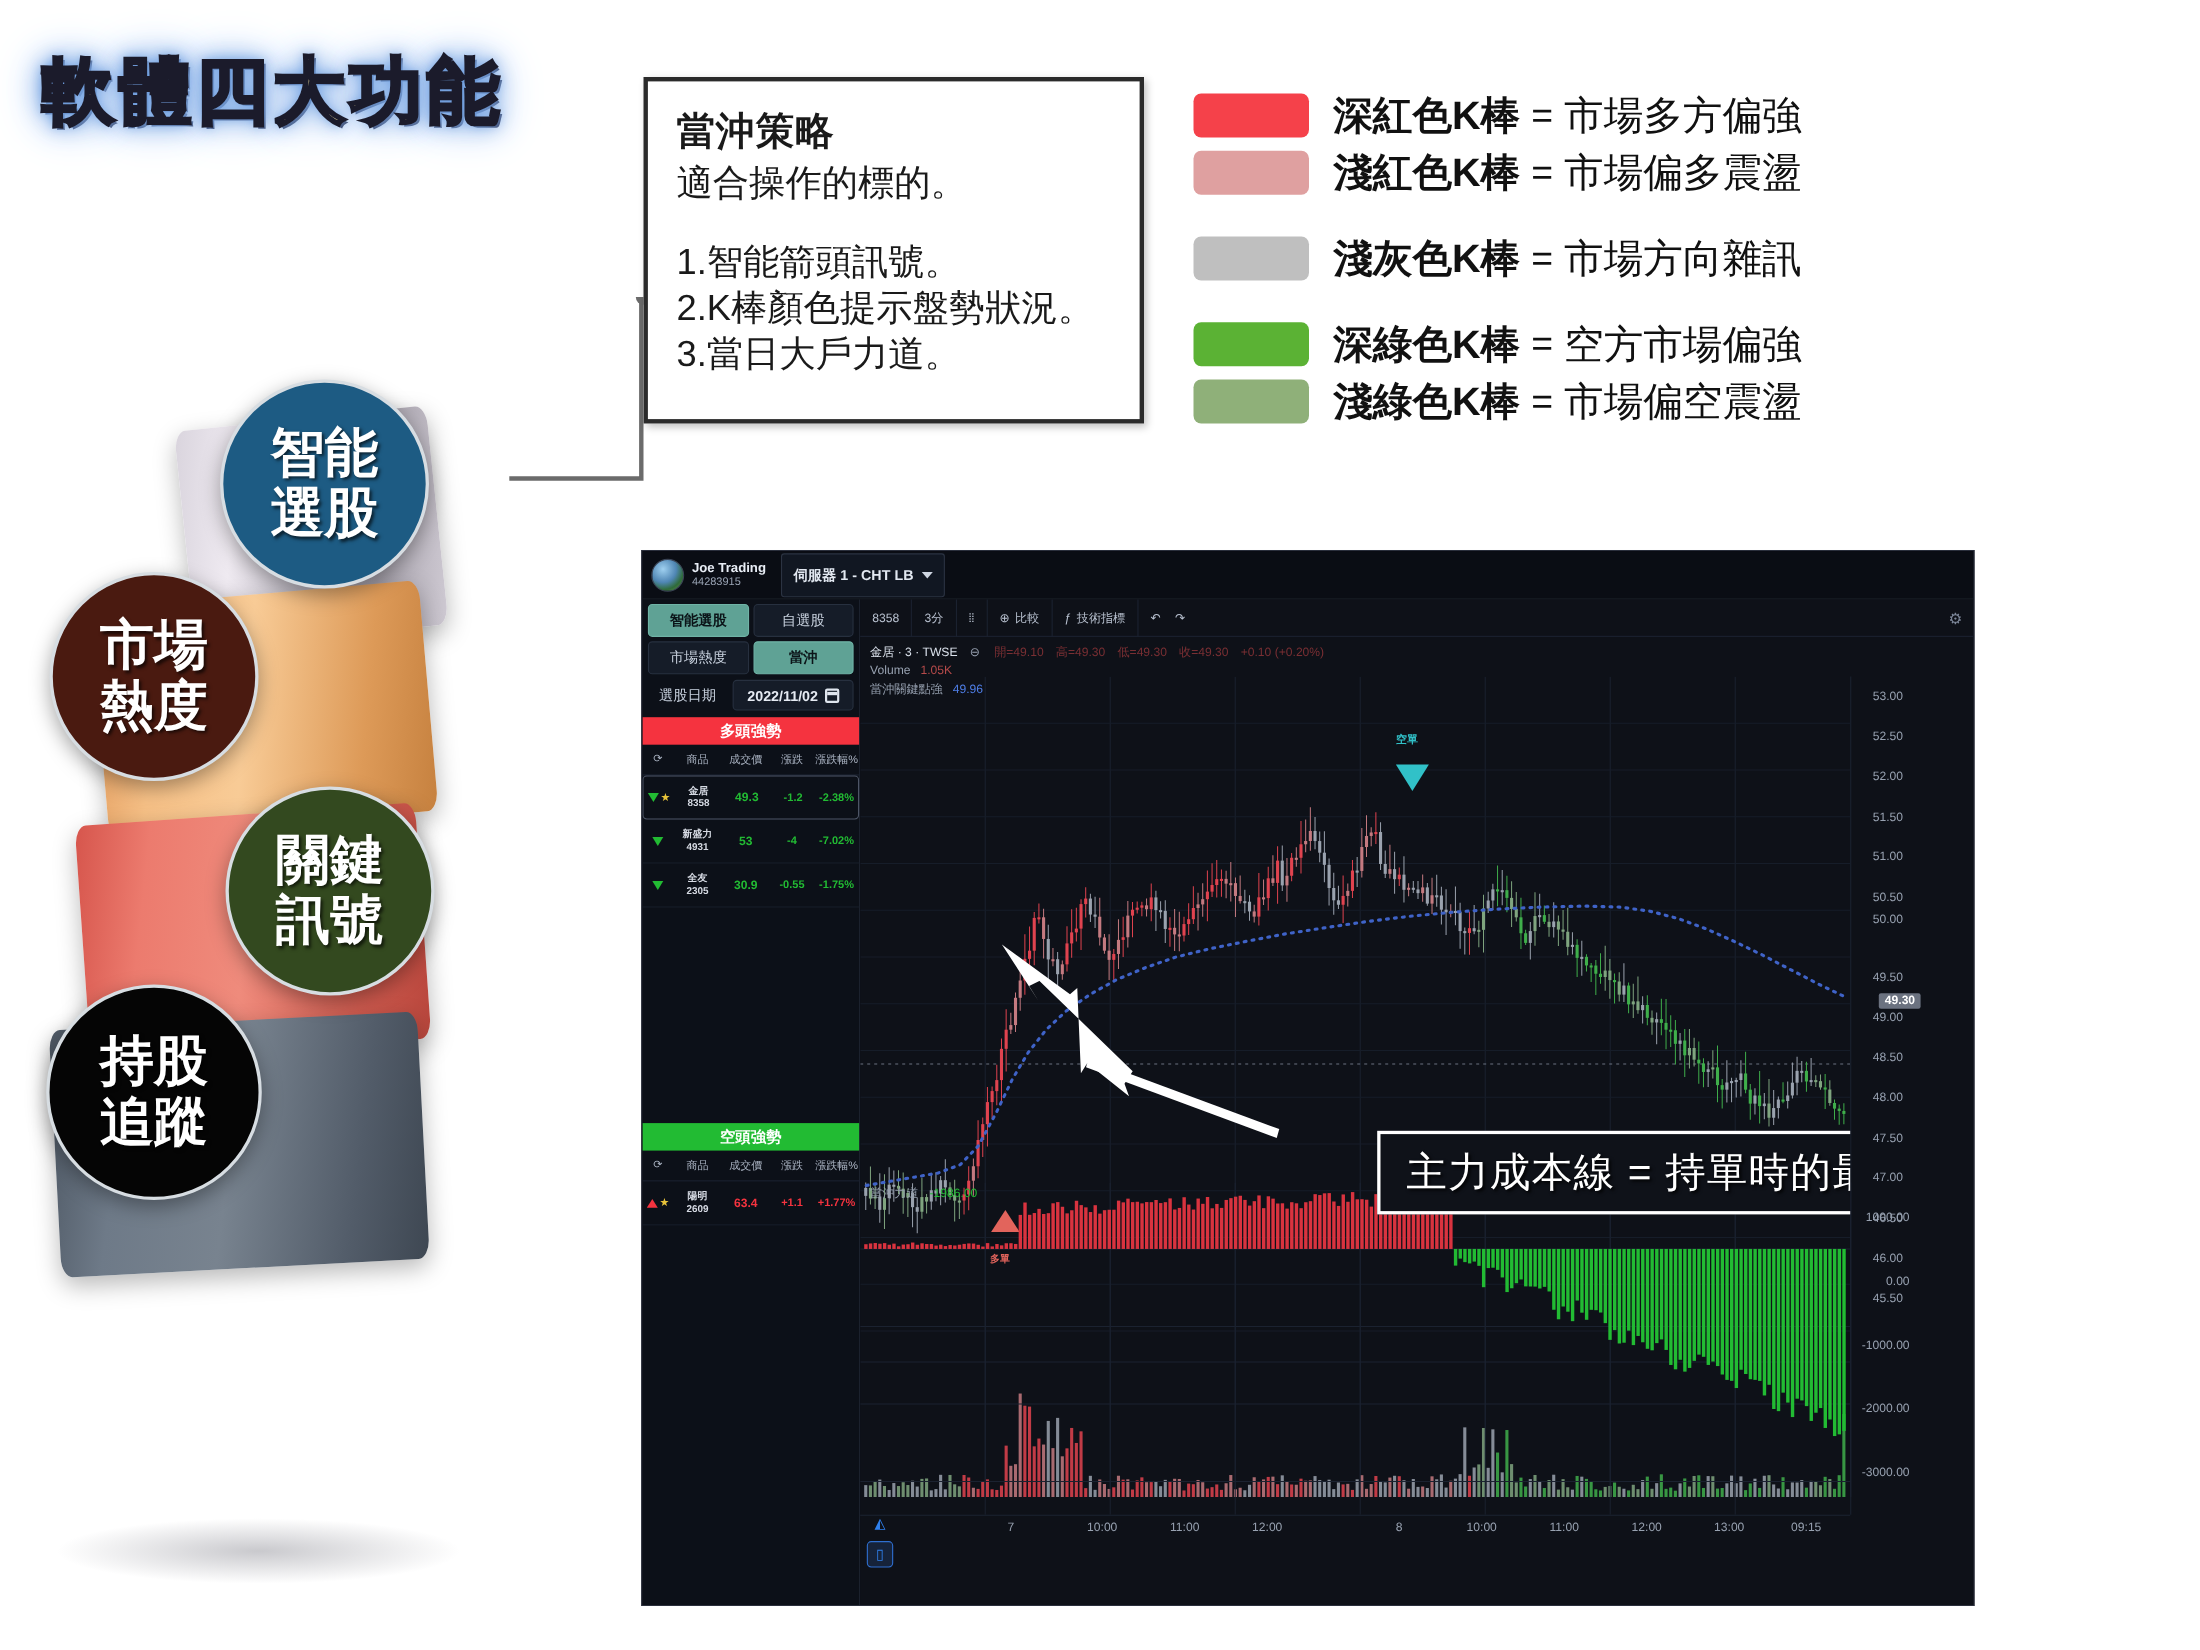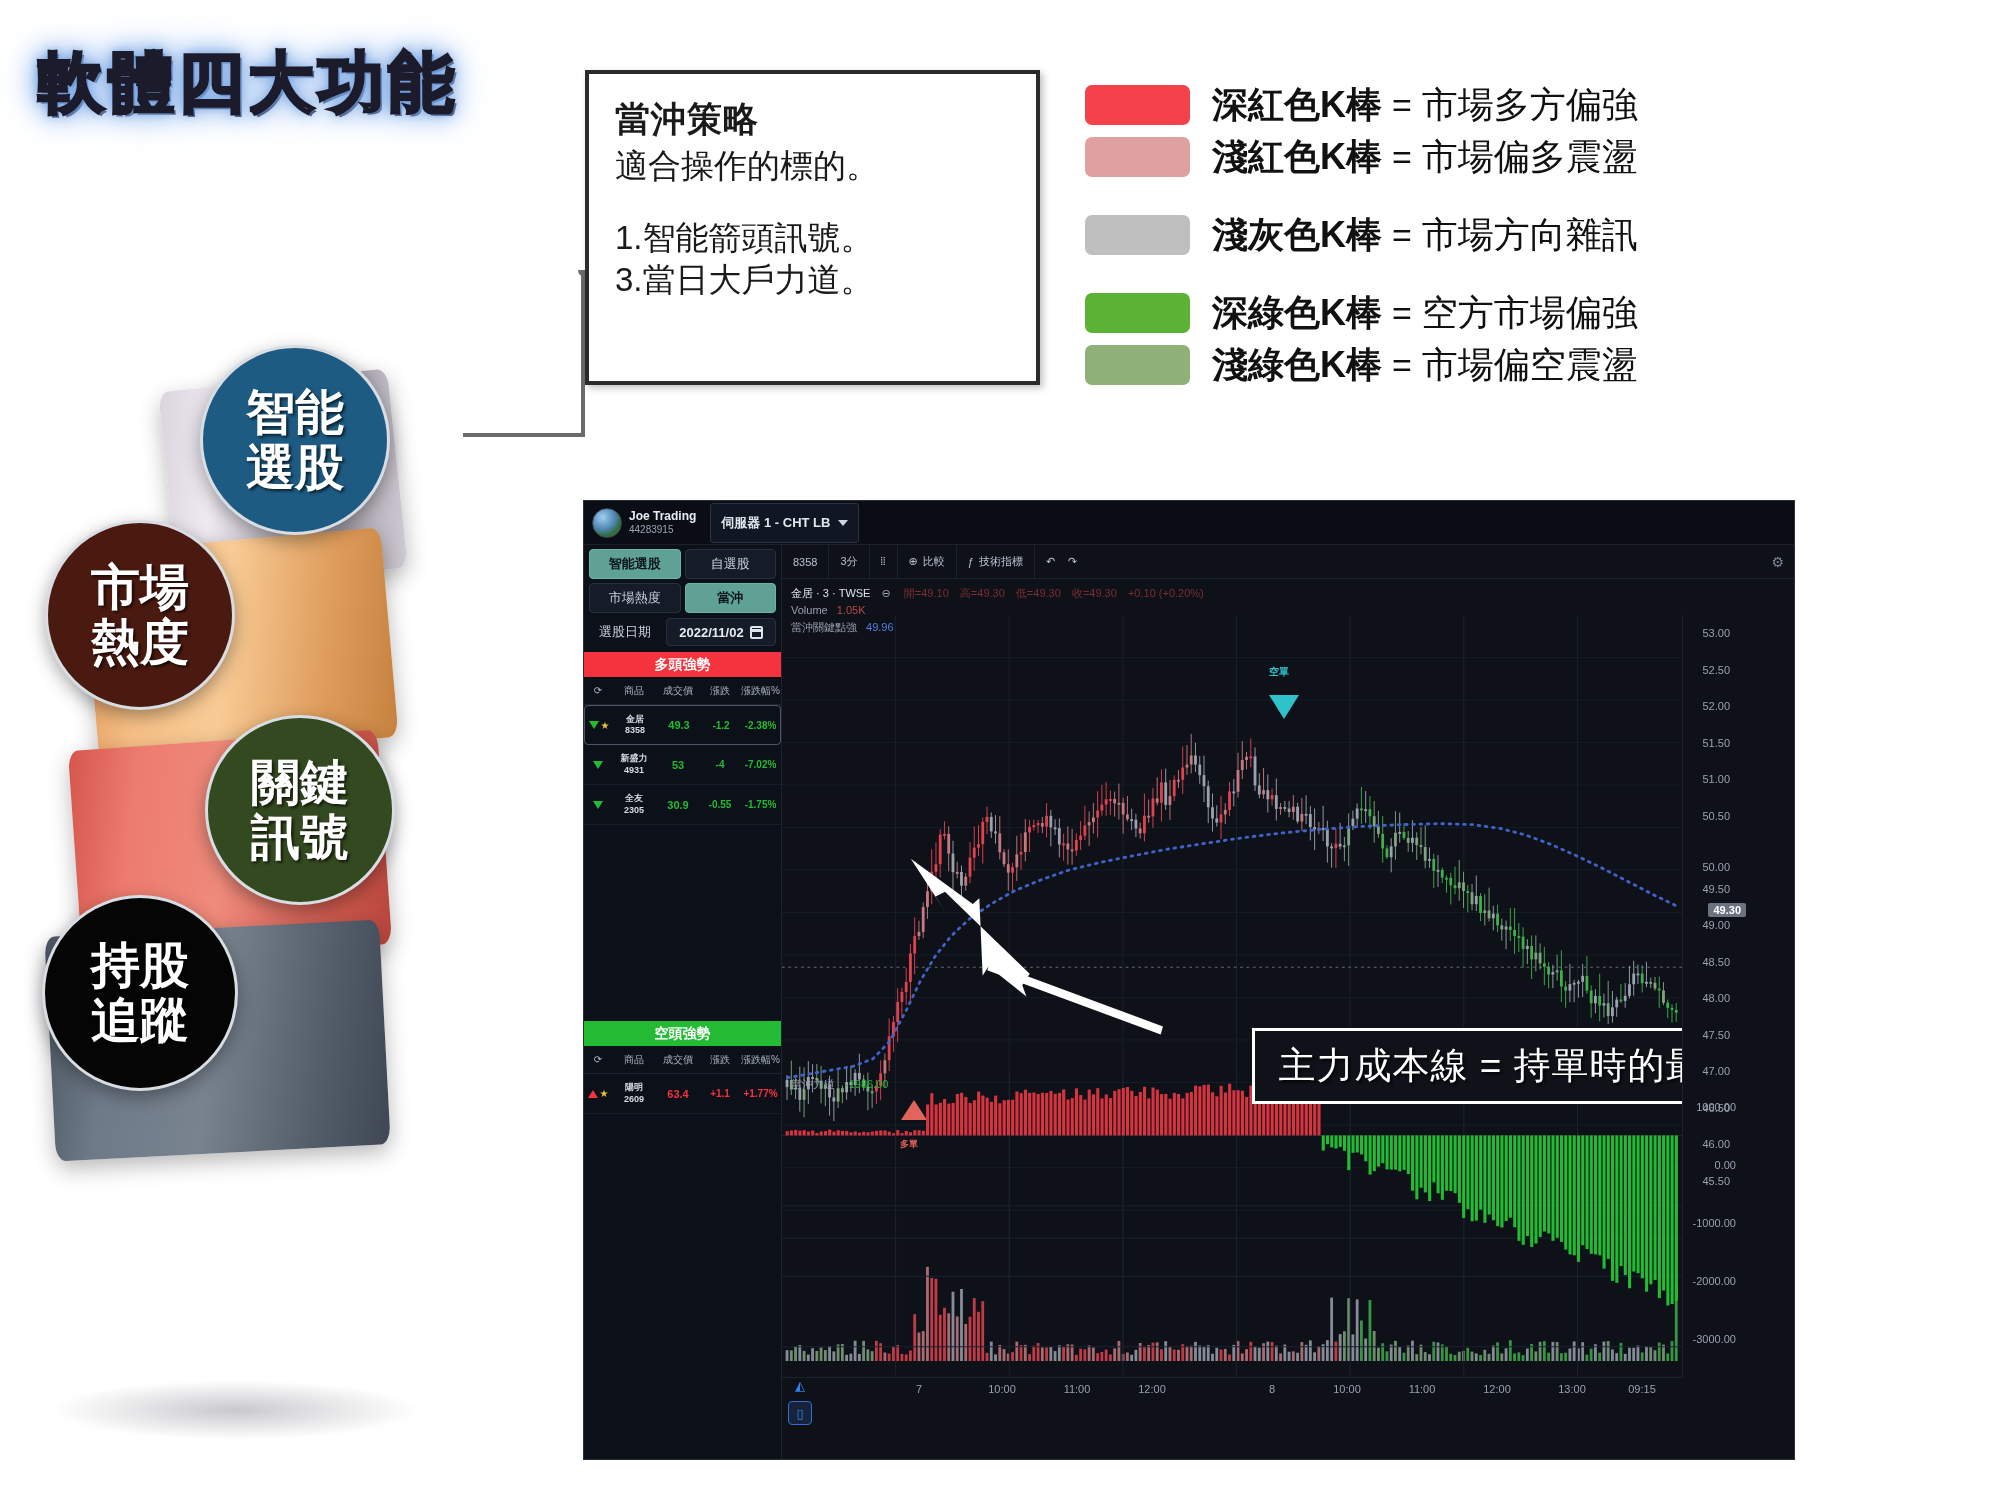--- a/index.html
+++ b/index.html
@@ -221,20 +221,21 @@
 <svg id="connector" viewBox="0 0 140 300">
   <polyline points="128,0 128,165 8,165" fill="none" stroke="#6b6b6b" stroke-width="4"></polyline>
   <circle cx="130" cy="0" r="7" fill="#6b6b6b"></circle>
 </svg>
 
 <div id="strategy-box">
   <div class="hd">當沖策略</div>
   <div class="ln">適合操作的標的。</div>
   <div class="gap"></div>
   <div class="ln">1.智能箭頭訊號。</div>
+  <div class="ln">2.K棒顏色提示盤勢狀況。</div>
   <div class="ln">3.當日大戶力道。</div>
 </div>
 
 <div id="legend">
   <div class="leg-row">
     <div class="leg-sw" style="background:#f5414a;"></div>
     <div class="leg-key">深紅色K棒</div>
     <div class="leg-eq">=</div>
     <div class="leg-val">市場多方偏強</div>
   </div>
@@ -1320,21 +1321,21 @@
         </svg>
       </div>
 
       <div id="yaxis">
           <div class="ytick" style="top: 18px;">53.00</div>
           <div class="ytick" style="top: 54.5px;">52.50</div>
           <div class="ytick" style="top: 91px;">52.00</div>
           <div class="ytick" style="top: 127.5px;">51.50</div>
           <div class="ytick" style="top: 164px;">51.00</div>
           <div class="ytick" style="top: 200.5px;">50.50</div>
-          <div class="ytick" style="top: 252px;">50.00</div>
+          <div class="ytick" style="top: 221px;">50.00</div>
           <div class="ytick" style="top: 273.5px;">49.50</div>
           <div class="ytick" style="top: 310px;">49.00</div>
           <div class="ytick" style="top: 346.5px;">48.50</div>
           <div class="ytick" style="top: 383px;">48.00</div>
           <div class="ytick" style="top: 419.5px;">47.50</div>
           <div class="ytick" style="top: 456px;">47.00</div>
           <div class="ytick" style="top: 492.5px;">46.50</div>
           <div class="ytick" style="top: 529px;">46.00</div>
           <div class="ytick" style="top: 565.5px;">45.50</div>
           <div class="ypill" style="top: 295.4px;">49.30</div>

